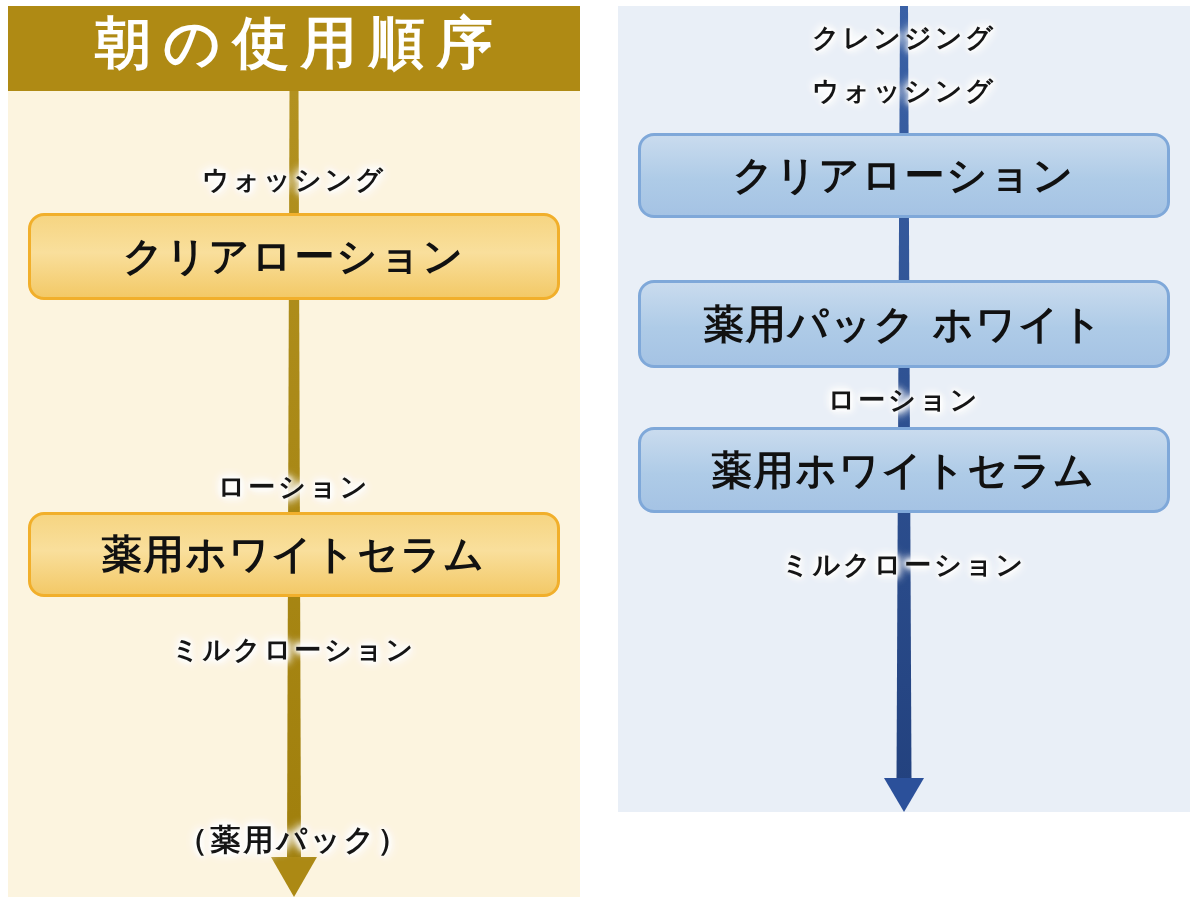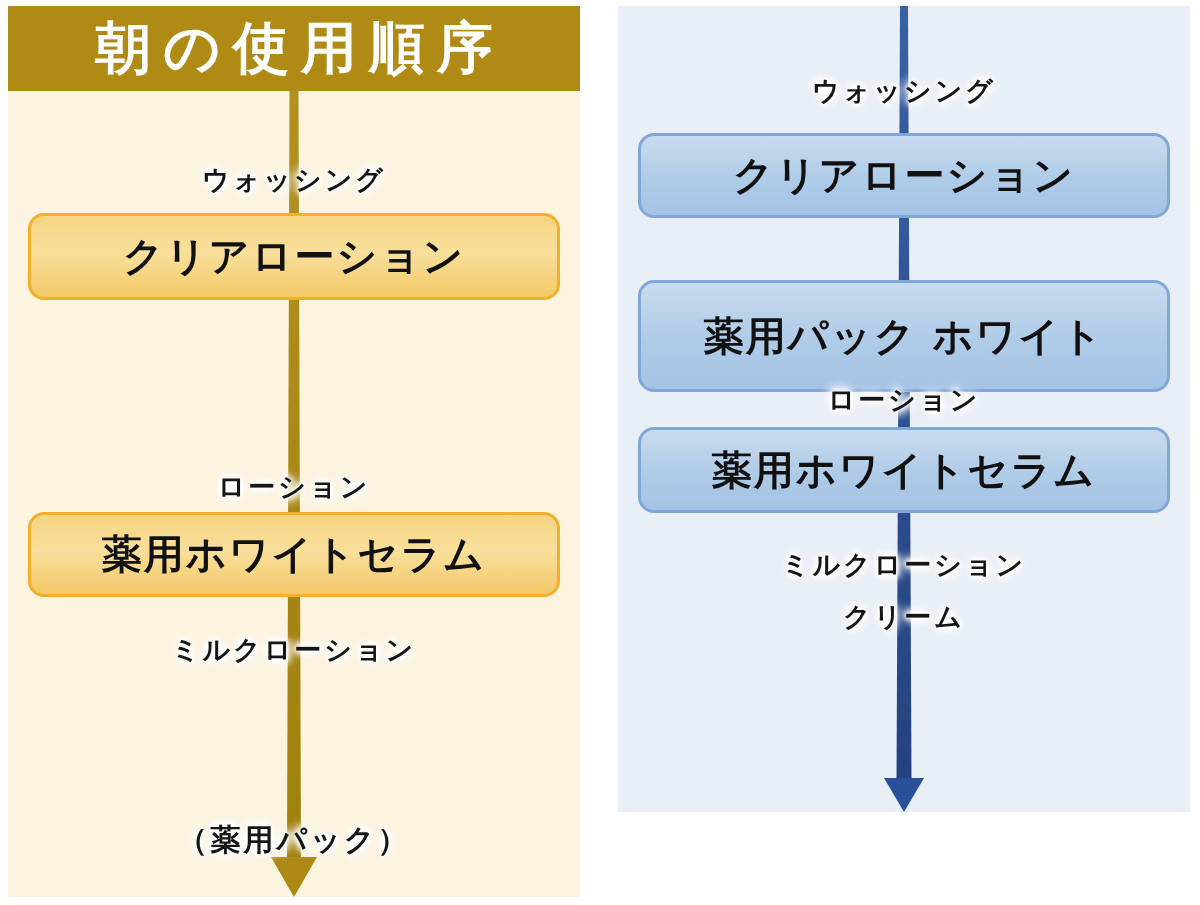--- a/index.html
+++ b/index.html
@@ -5,21 +5,21 @@
   html,body{margin:0;padding:0;}
   body{
     width:1200px;height:905px;position:relative;overflow:hidden;
     background:#ffffff;
     font-family:"DejaVu Sans","Liberation Sans",sans-serif;
   }
   .panel{position:absolute;top:6px;width:572px;height:891px;}
   .panel.morning{left:8px;}
   .panel.night{left:618px;}
 
-  .panel-header{height:85px;display:flex;align-items:center;justify-content:center;}
+  .panel-header{height:85px;display:flex;align-items:flex-start;justify-content:center;}
   .morning .panel-header{background:#AF8A14;}
   .night .panel-header{background:#2E4D8C;}
   .panel-title{
     margin:0;color:#ffffff;font-size:56px;font-weight:bold;
     letter-spacing:12px;text-indent:12px;white-space:nowrap;
   }
 
   .panel-body{position:relative;height:806px;}
   .morning .panel-body{background:#FCF4DF;}
   .night .panel-body{background:#E9EFF7;}
@@ -98,33 +98,33 @@
       <defs>
         <linearGradient id="blueGrad" x1="0" y1="0" x2="0" y2="1">
           <stop offset="0" stop-color="#3A61A6"></stop>
           <stop offset="1" stop-color="#23427F"></stop>
         </linearGradient>
       </defs>
       <polygon points="282,0 290,0 293.5,776 278.5,776" fill="url(#blueGrad)"></polygon>
       <polygon points="266,772 306,772 286,806" fill="#2B509A"></polygon>
     </svg>
 
+    <div class="flow-label" style="top:15px">クレンジング</div>
     <div class="flow-label" style="top:68px">ウォッシング</div>
 
     <div class="flow-box" style="top:127px">
       <span class="box-text">クリアローション</span>
     </div>
 
 
-    <div class="flow-box" style="top:274px;height:112px">
+    <div class="flow-box" style="top:274px;height:88px">
       <span class="box-text">薬用パック ホワイト</span>
     </div>
 
     <div class="flow-label" style="top:377px">ローション</div>
 
     <div class="flow-box" style="top:421px;height:86px">
       <span class="box-text">薬用ホワイトセラム</span>
     </div>
 
     <div class="flow-label" style="top:542px">ミルクローション</div>
-    <div class="flow-label" style="top:594px">クリーム</div>
   </div>
 </section>
 
 </body></html>

